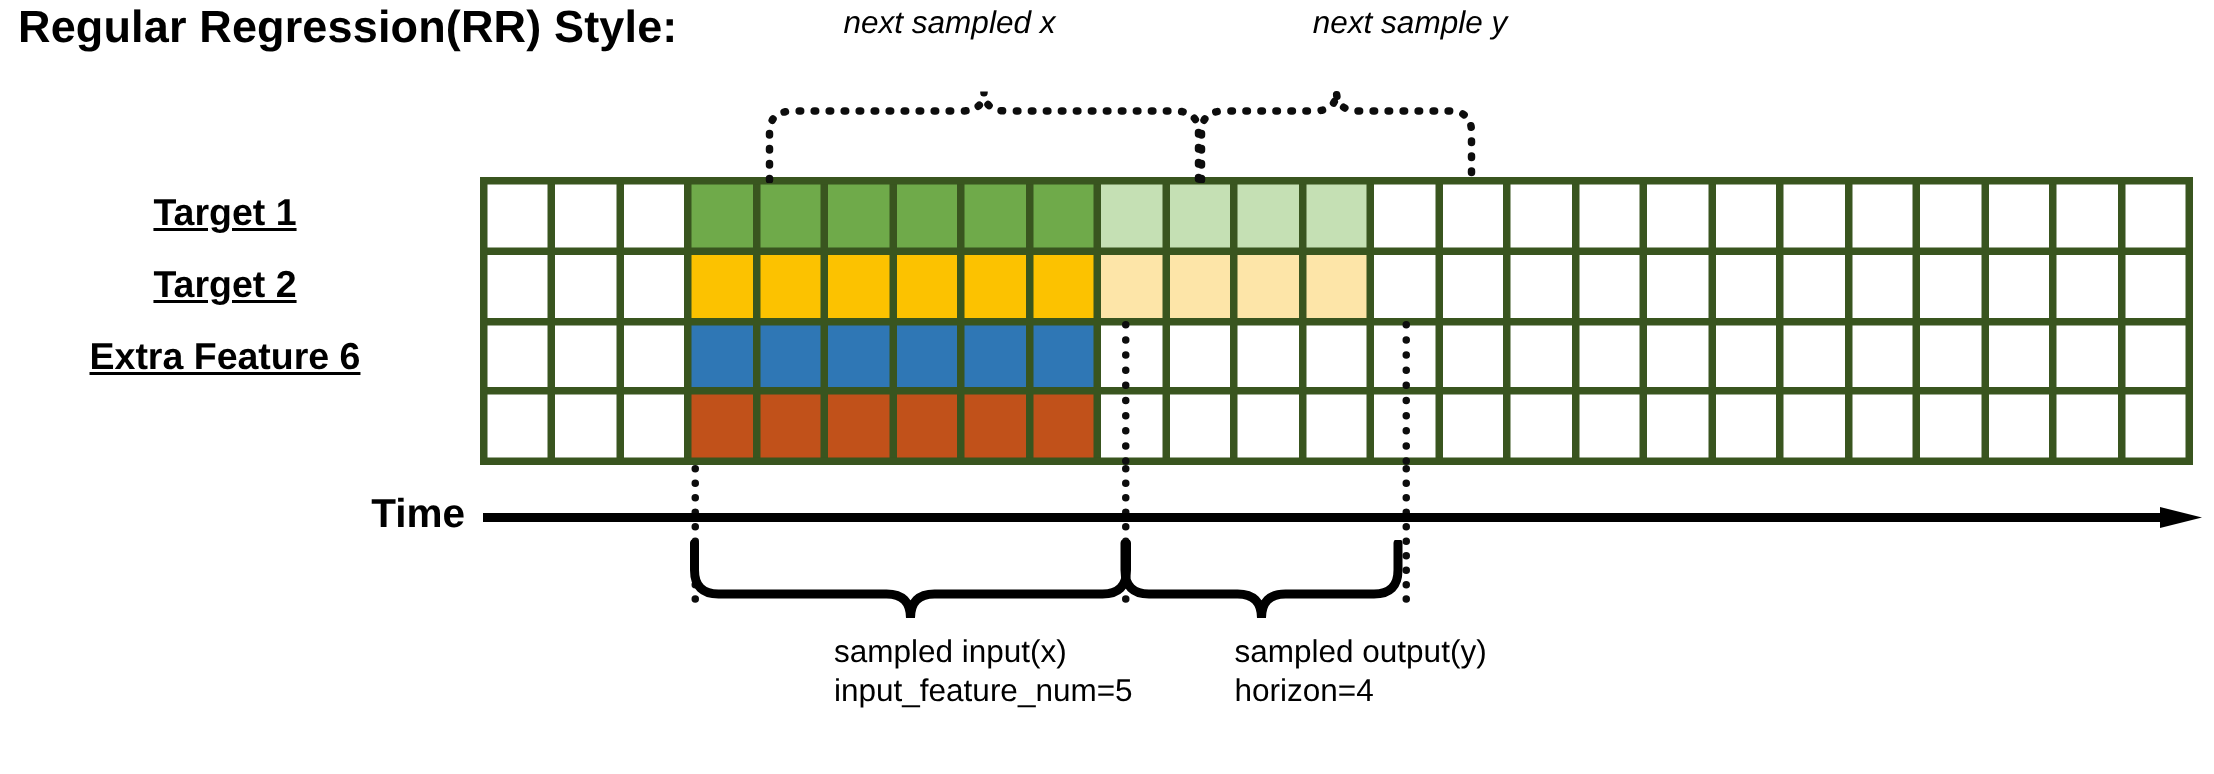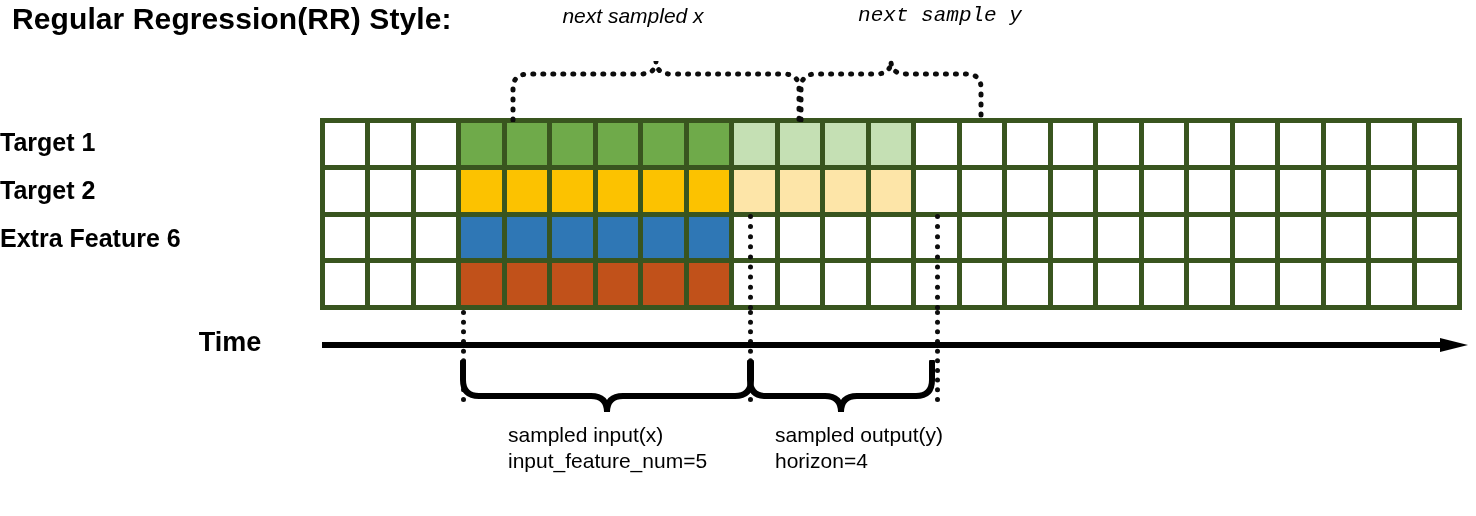--- a/index.html
+++ b/index.html
@@ -17,23 +17,24 @@
     left:12px; top:2px;
     font-size:30px; font-weight:700; color:#000;
     letter-spacing:.1px;
     white-space:nowrap;
   }
 
   
   #row-labels{ left:0px; top:118px; width:312px; }
   .row-label{
     height:48px; line-height:48px;
-    text-align:left; padding-right:12px;
+    text-align:center; padding-right:12px;
     font-size:25px; font-weight:700; color:#000;
     white-space:nowrap;
+    text-decoration:underline;
   }
 
   
   #grid{
     left:320px; top:118px;
     width:1142px; height:192px;
     background:#39551f;           
     display:flex; flex-direction:column;
     box-sizing:border-box;
     border:5px solid #39551f;
@@ -46,41 +47,41 @@
   }
   .grid-row + .grid-row .cell{ }
   .grid-row{ margin-bottom:5px; }
   .grid-row:last-child{ margin-bottom:0; }
   .cell:first-child{ margin-left:0; }
   .cell:last-child{ margin-right:0; }
 
   
   #time-label{
     left:150px; top:327px; width:160px;
-    text-align:center;
+    text-align:right;
     font-size:27px; font-weight:700; color:#000;
     white-space:nowrap;
   }
   #time-axis{ left:322px; top:338px; width:1146px; height:14px; }
 
   
   .vdot{
     width:0; border-left:5px dotted #0d0d0d;
   }
 
   
   .brace-label{
     font-size:21px; font-style:italic; font-weight:500; color:#000;
     white-space:nowrap; text-align:center;
   }
   .note{
     font-size:21px; font-weight:400; color:#000;
     line-height:26px; white-space:nowrap;
   }
-  .note div{ white-space:nowrap; }
+  .note div{ white-space:nowrap;margin-left:48px; }
 </style>
 </head>
 <body>
 
 <div class="abs" id="title">Regular Regression(RR) Style:</div>
 
 <div class="abs" id="row-labels">
   <div class="row-label">Target 1</div>
   <div class="row-label">Target 2</div>
   <div class="row-label">Extra Feature 6</div>
@@ -196,21 +197,21 @@
       <div class="cell" style="background: rgb(255, 255, 255);"></div>
     </div>
 </div>
 
 <div class="abs brace-label" style="left:493px; top:4px; width:280px;">next sampled x</div>
 
 <svg class="abs" style="left:500px; top:30px;" width="320" height="92">
   <path d="M 13,90 L 13,58 Q 13,44 29,44 L 141,44 Q 156,44 156,31 Q 156,44 171,44 L 283,44 Q 299,44 299,58 L 299,90" fill="none" stroke="#0d0d0d" stroke-width="5" stroke-linecap="round" stroke-dasharray="1 9"></path>
 </svg>
 
-<div class="abs brace-label" style="left:800px; top:4px; width:280px;font-family:Liberation Mono, monospace;">next sample y</div>
+<div class="abs brace-label" style="left:800px; top:4px; width:280px;">next sample y</div>
 
 <svg class="abs" style="left:788px; top:30px;" width="225" height="92">
   <path d="M 13,90 L 13,58 Q 13,44 28,44 L 88,44 Q 103,44 103,31 Q 103,44 118,44 L 178,44 Q 193,44 193,58 L 193,90" fill="none" stroke="#0d0d0d" stroke-width="5" stroke-linecap="round" stroke-dasharray="1 9"></path>
 </svg>
 
 <div class="abs vdot" style="left:461px; top:310px; height:92px;"></div>
 <div class="abs vdot" style="left:748px; top:310px; height:92px;"></div>
 <div class="abs vdot" style="left:935px; top:310px; height:92px;"></div>
 
 <div class="abs vdot" style="left:748px; top:214px; height:96px;"></div>

